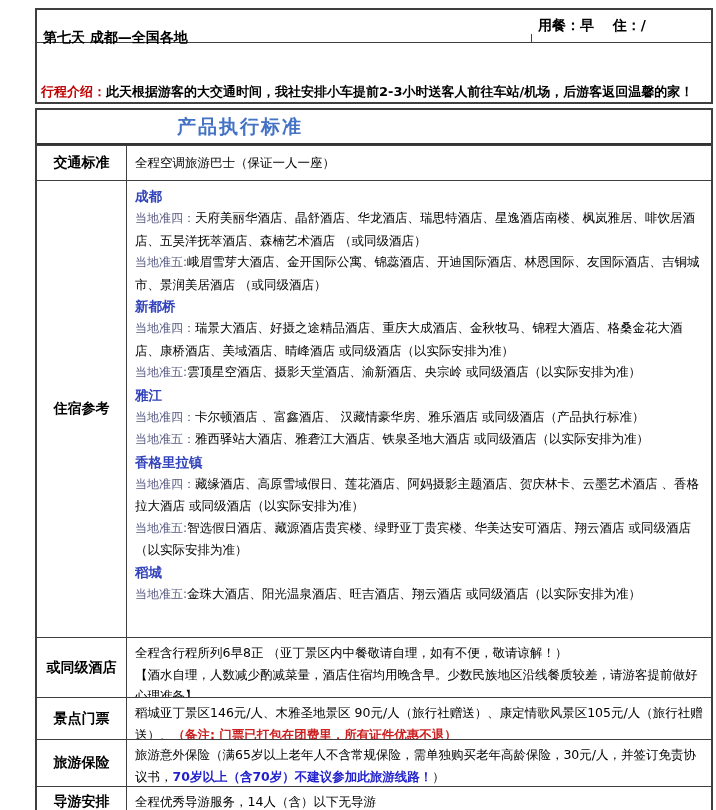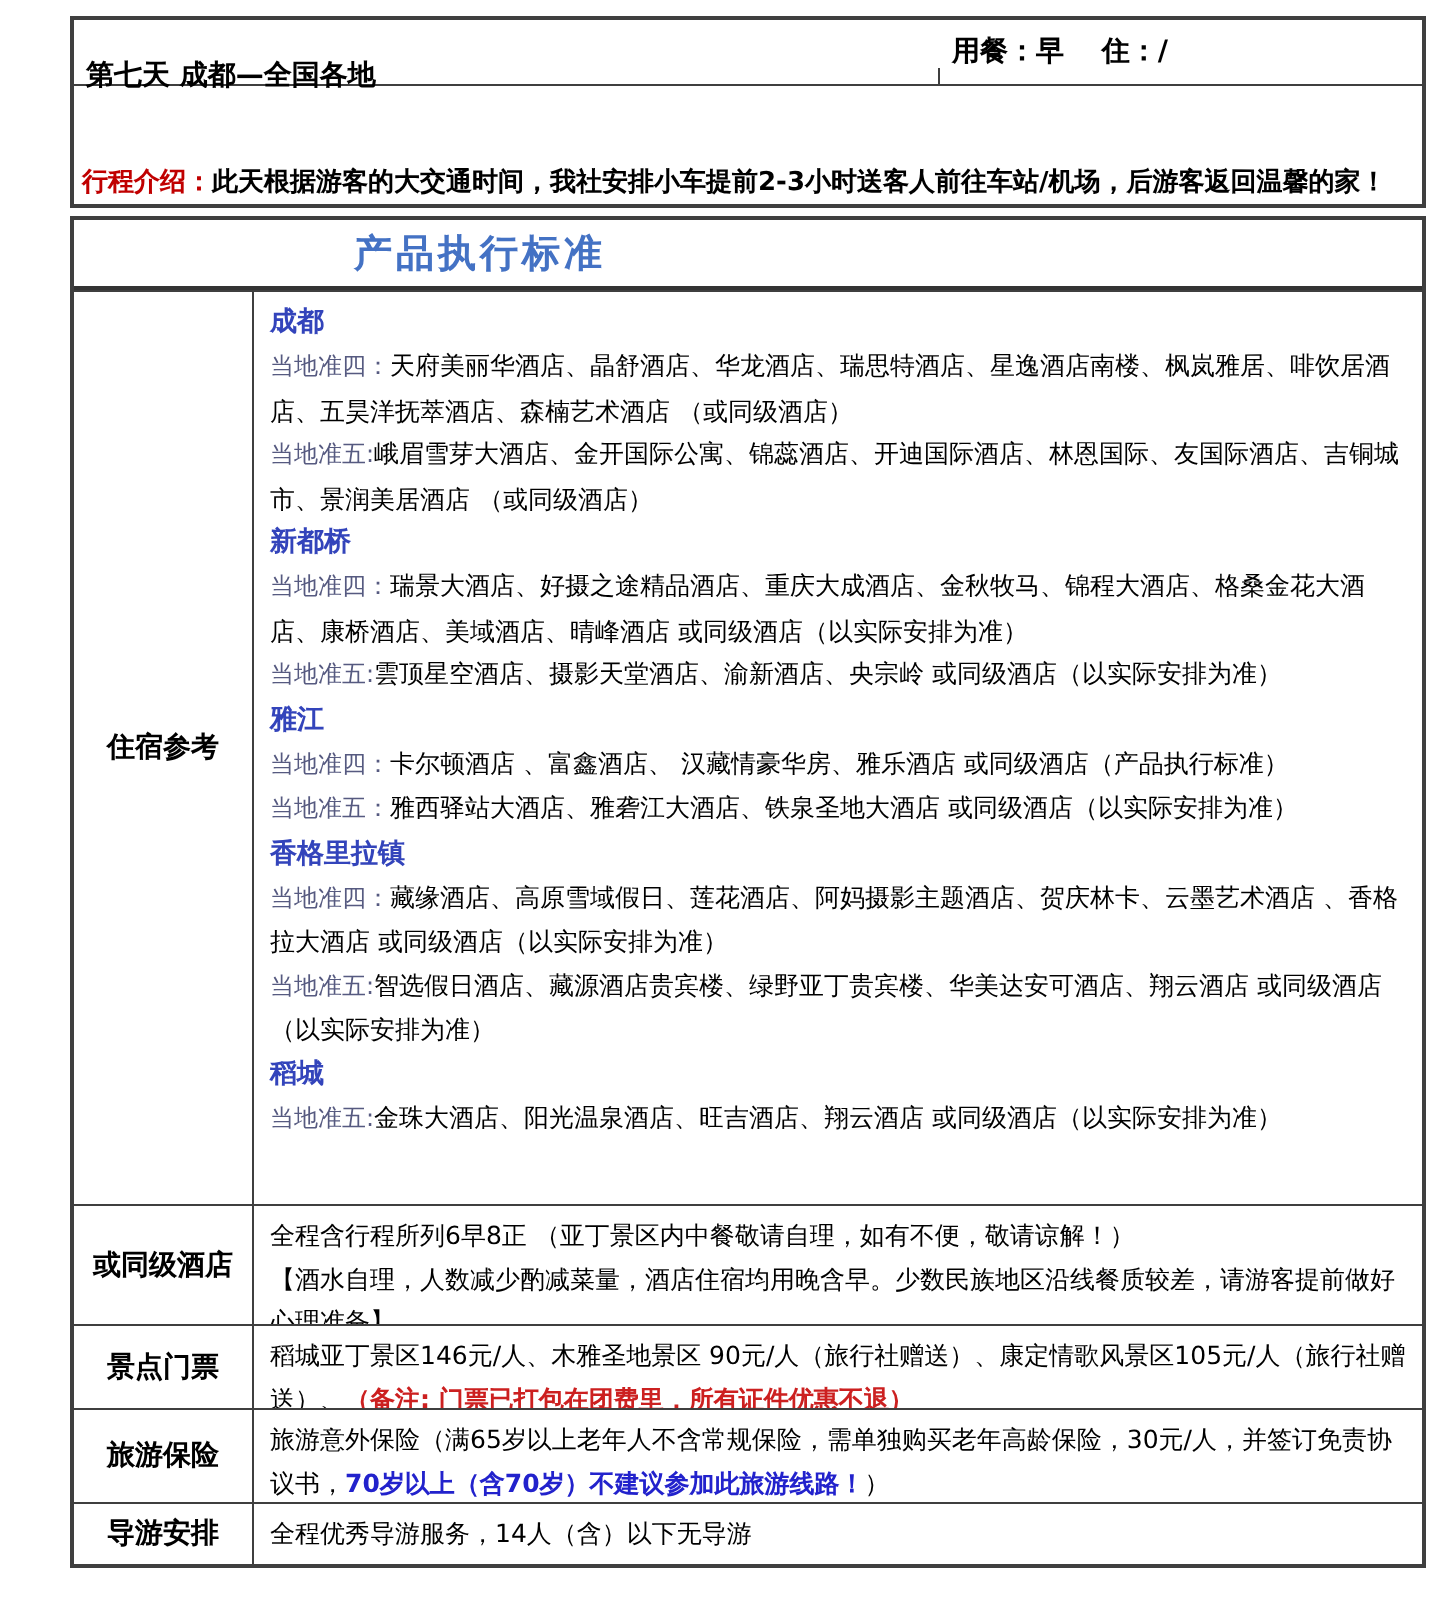--- a/index.html
+++ b/index.html
@@ -2,21 +2,21 @@
 <html><head>
 <meta charset="utf-8">
 <style>
   html,body{margin:0;padding:0;background:#ffffff;}
   body{width:716px;height:810px;overflow:hidden;font-family:"DejaVu Sans",sans-serif;color:#000;}
   .doc{position:relative;margin:8px 0 0 35px;width:678px;box-sizing:border-box;}
   .tbl{border:2px solid #3f3f3f;box-sizing:border-box;background:#fff;}
   .row{box-sizing:border-box;}
   
   .header-row{display:flex;height:32px;}
-  .day-cell{width:433px;border-right:1px solid #3f3f3f;font-weight:bold;font-size:14px;display:flex;align-items:center;padding:0 6px;box-sizing:border-box;margin-top:24px;}
+  .day-cell{width:495px;border-right:1px solid #3f3f3f;font-weight:bold;font-size:14px;display:flex;align-items:center;padding:0 6px;box-sizing:border-box;margin-top:24px;}
   .meal-cell{flex:1;font-weight:bold;font-size:14px;display:flex;align-items:center;padding:0 6px;box-sizing:border-box;}
   .intro-row{border-top:1px solid #3f3f3f;height:60px;display:flex;align-items:flex-end;padding:0 4px;}
   .intro-row p{margin:0;font-size:13px;font-weight:bold;line-height:20px;}
   .red-label{color:#c00000;font-weight:bold;}
   .gap{height:4px;}
   
   .title-row{height:35px;display:flex;align-items:center;padding-left:140px;}
   .section-title{color:#4472c4;font-weight:bold;font-size:19px;letter-spacing:2px;}
   .std-row{display:flex;border-top:1px solid #3f3f3f;}
   .std-row:first-child{border-top:none;}
@@ -51,20 +51,24 @@
     </div>
   </div>
 
   <div class="gap"></div>
 
   <div class="tbl">
     <div class="row title-row">
       <span class="section-title">产品执行标准</span>
     </div>
 
+    <div class="std-row h-transport">
+      <div class="label-cell">交通标准</div>
+      <div class="content-cell">全程空调旅游巴士（保证一人一座）</div>
+    </div>
 
     <div class="std-row h-lodging">
       <div class="label-cell">住宿参考</div>
       <div class="content-cell">
 
         <div>
           <div class="city-name">成都</div>
           <p><span class="prefix">当地准四：</span><span>天府美丽华酒店、晶舒酒店、华龙酒店、瑞思特酒店、星逸酒店南楼、枫岚雅居、啡饮居酒店、五昊洋抚萃酒店、森楠艺术酒店 （或同级酒店）</span></p>
           <p><span class="prefix">当地准五:</span><span>峨眉雪芽大酒店、金开国际公寓、锦蕊酒店、开迪国际酒店、林恩国际、友国际酒店、吉铜城市、景润美居酒店 （或同级酒店）</span></p>
         </div>

